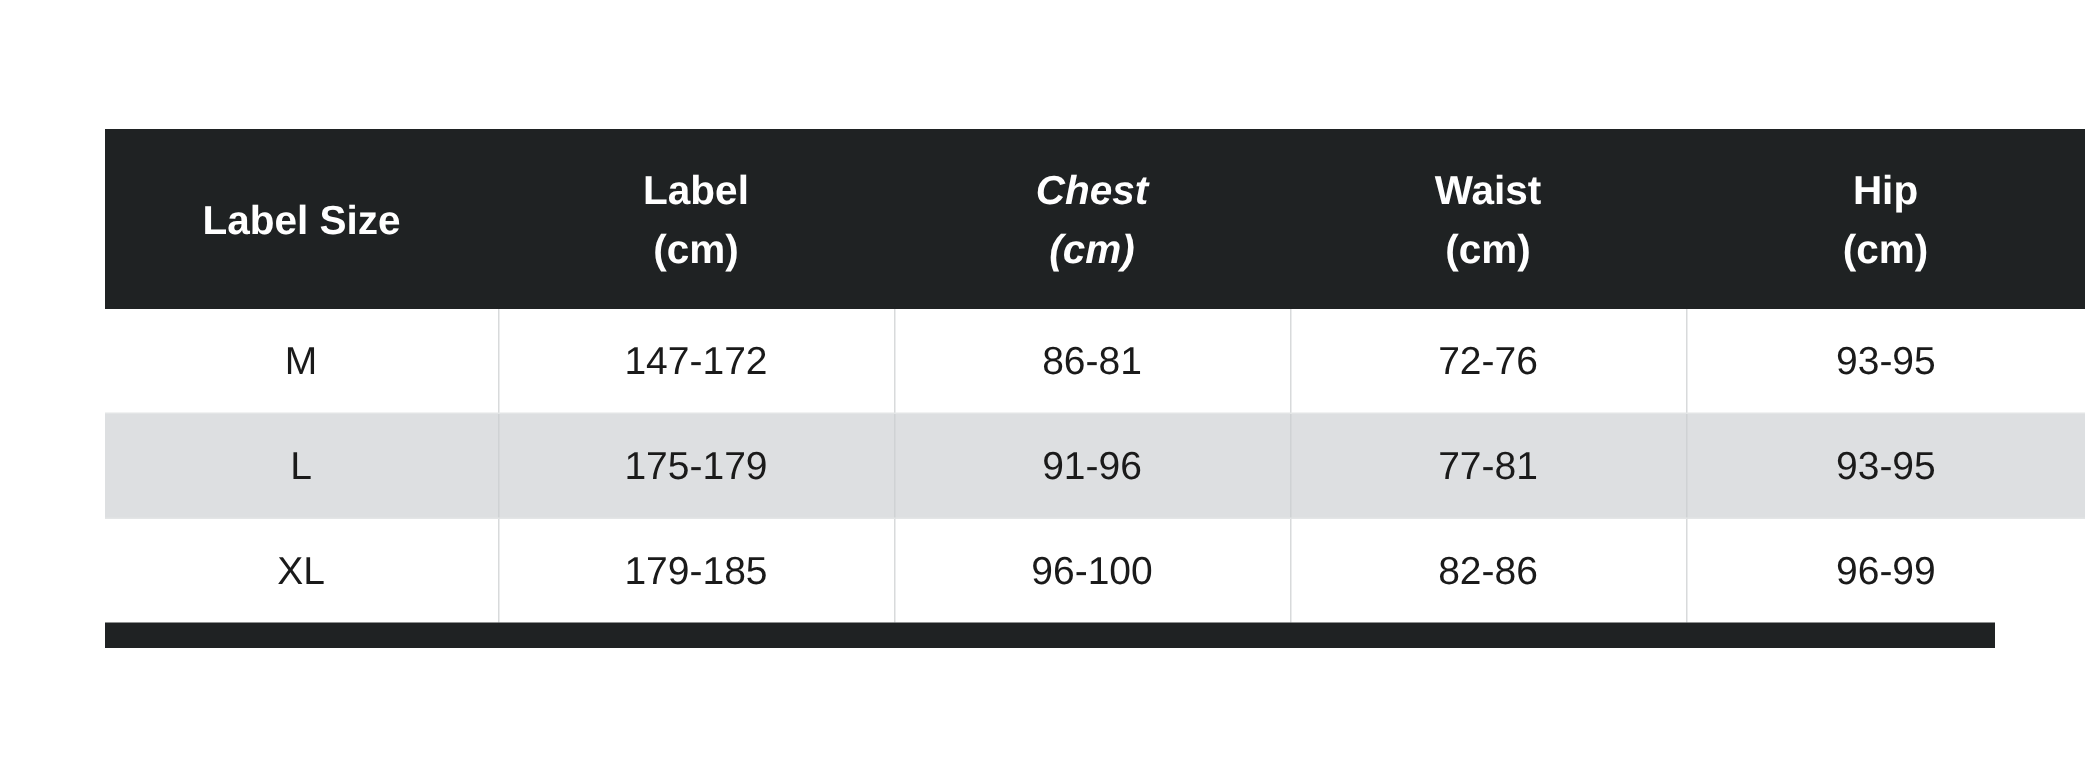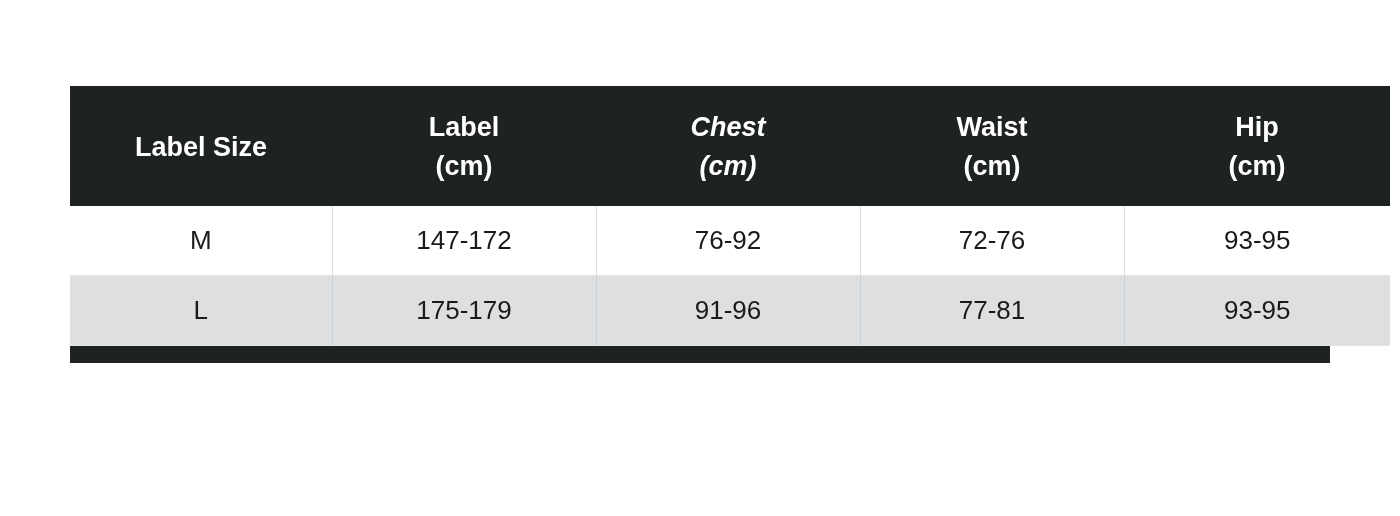--- a/index.html
+++ b/index.html
@@ -108,28 +108,35 @@
           <th class="col-4">
             <span>Hip</span>
             <span class="unit">(cm)</span>
           </th>
         </tr>
       </thead>
       <tbody>
         <tr class="row-sep">
           <td>M</td>
           <td>147-172</td>
-          <td>76-92</td>
+          <td>86-81</td>
           <td>72-76</td>
           <td>93-95</td>
         </tr>
         <tr class="alt row-sep">
           <td>L</td>
           <td>175-179</td>
           <td>91-96</td>
           <td>77-81</td>
           <td>93-95</td>
         </tr>
+        <tr>
+          <td>XL</td>
+          <td>179-185</td>
+          <td>96-100</td>
+          <td>82-86</td>
+          <td>96-99</td>
+        </tr>
       </tbody>
     </table>
     <div class="footer-bar"></div>
   </div>
 </div>
 
 </body></html>

